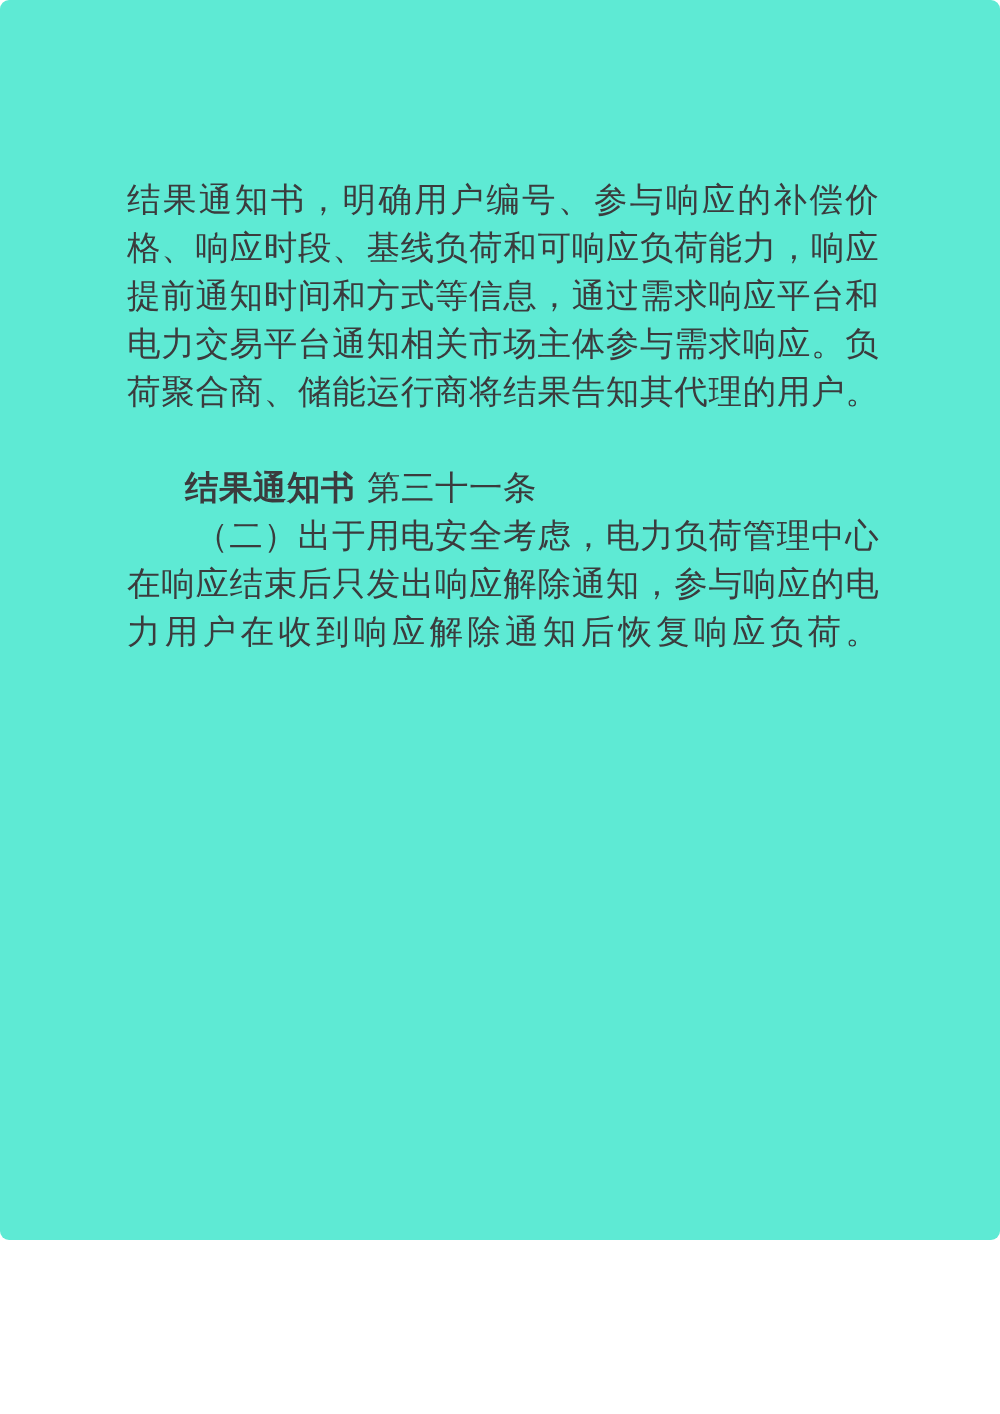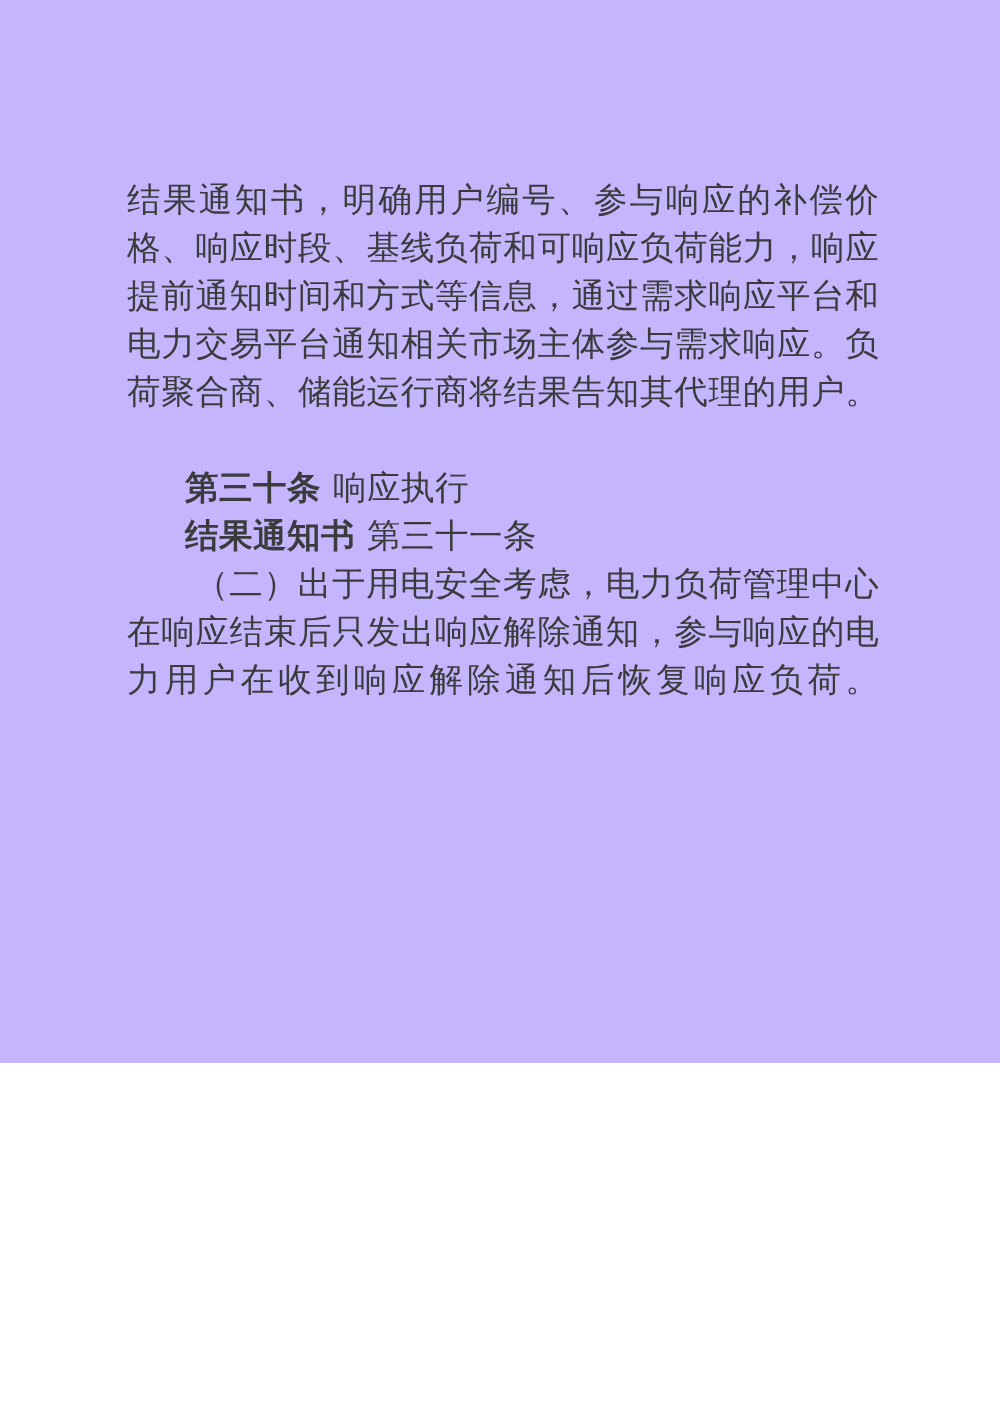--- a/index.html
+++ b/index.html
@@ -3,25 +3,26 @@
 <meta charset="utf-8">
 <style>
   html, body {
     margin: 0;
     padding: 0;
     background: #ffffff;
   }
   .page {
     position: relative;
     width: 1000px;
-    height: 1063px;
-    background: #c4b5fd;
+    height: 1240px;
+    background: #5eead4;
     overflow: hidden;
     font-family: "Liberation Serif", "DejaVu Serif", serif;
     color: #3b3b3d;
+    border-radius: 9px;
     -webkit-font-smoothing: antialiased;
   }
   .content {
     position: absolute;
     left: 127px;
     top: 176px;
     width: 752px;
   }
   
   .para {
@@ -79,23 +80,20 @@
 </head>
 <body>
 
 <div class="page">
 
   <div class="content">
 
     <p class="para">结果通知书，明确用户编号、参与响应的补偿价格、响应时段、基线负荷和可响应负荷能力，响应提前通知时间和方式等信息，通过需求响应平台和电力交易平台通知相关市场主体参与需求响应。负荷聚合商、储能运行商将结果告知其代理的用户。</p>
 
 
-    <p class="article">
-      <span class="label">第三十条</span><span class="title">响应执行</span>
-    </p>
 
 
     <p class="article">
       <span class="label">结果通知书</span><span class="title">第三十一条</span>
     </p>
 
 
     <p class="para indent">（二）出于用电安全考虑，电力负荷管理中心在响应结束后只发出响应解除通知，参与响应的电力用户在收到响应解除通知后恢复响应负荷。</p>
 
   </div>

